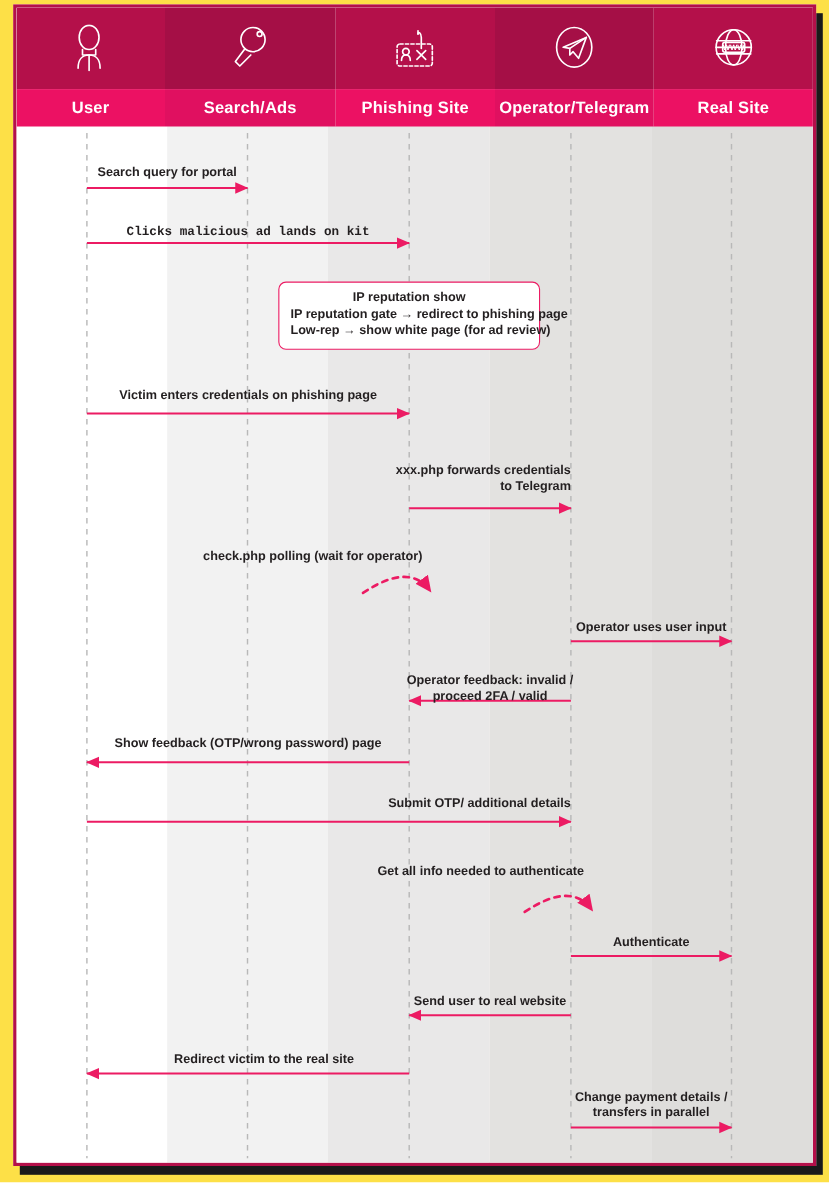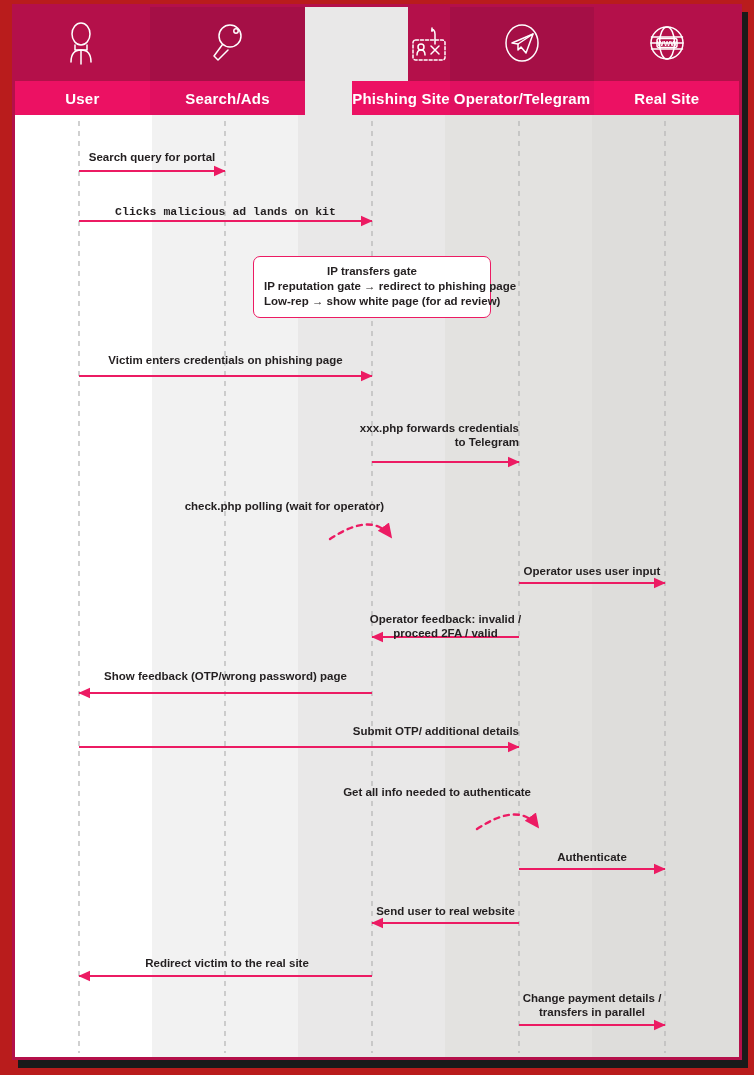--- a/index.html
+++ b/index.html
@@ -6,21 +6,21 @@
   html, body {
     margin: 0; padding: 0;
     background: #ffffff;
     font-family: "Liberation Sans", sans-serif;
   }
   #root {
     position: relative;
     width: 754px;
     height: 1075px;
     overflow: hidden;
-    background: #b91c1c;
+    background: #fde047;
   }
 
   
   .frame {
     position: absolute;
     left: 12px; top: 4px;
     width: 730px; height: 1056px;
     border: 3px solid #b4104a;
     background: #ffffff;
     overflow: hidden;
@@ -172,21 +172,21 @@
         <div class="hdr-col" style="width: 158px;">
           <div class="hdr-icon" style="background: rgb(165, 15, 70);">
             <svg width="42" height="44" viewBox="0 0 42 44" fill="none" stroke="#ffffff" stroke-width="1.5" stroke-linecap="round" stroke-linejoin="round">
               <circle cx="24" cy="14" r="11"></circle>
               <circle cx="30" cy="9" r="2.2"></circle>
               <path d="M16.5 22.5 L8 34 L12 38 L22 28"></path>
             </svg>
           </div>
           <div class="hdr-label" style="background: rgb(224, 16, 96);">Search/Ads</div>
         </div>
-        <div class="hdr-col" style="width: 147px; align-items: flex-end;">
+        <div class="hdr-col" style="width: 147px;">
           <div class="hdr-icon" style="background: rgb(180, 16, 74);">
             <svg width="42" height="44" viewBox="0 0 42 44" fill="none" stroke="#ffffff" stroke-width="1.5" stroke-linecap="round" stroke-linejoin="round">
               <rect x="5" y="18" width="32" height="20" rx="2.5" stroke-dasharray="3 2"></rect>
               <circle cx="13" cy="25" r="3"></circle>
               <path d="M9 33 C9 29.5 11 28 13 28 C15 28 17 29.5 17 33"></path>
               <path d="M23 24 L31 32 M31 24 L23 32"></path>
               <path d="M27 22 L27 12 C27 8 24 6 24 9"></path>
               <path d="M24 9 L24 6"></path>
             </svg>
           </div>
@@ -222,25 +222,25 @@
         <div class="msg-text center" style="left: 210.5px; top: 346px;"><div>Victim enters credentials on phishing page</div></div>
         <div class="msg-text right" style="left: 504px; top: 414px;"><div>xxx.php forwards credentials</div><div>to Telegram</div></div>
         <div class="msg-text right" style="left: 369px; top: 492px;"><div>check.php polling (wait for operator)</div></div>
         <div class="msg-text center" style="left: 577px; top: 557px;"><div>Operator uses user input</div></div>
         <div class="msg-text center" style="left: 430.5px; top: 605px;"><div>Operator feedback: invalid /</div><div>proceed 2FA / valid</div></div>
         <div class="msg-text center" style="left: 210.5px; top: 662px;"><div>Show feedback (OTP/wrong password) page</div></div>
         <div class="msg-text right" style="left: 504px; top: 717px;"><div>Submit OTP/ additional details</div></div>
         <div class="msg-text right" style="left: 516px; top: 778px;"><div>Get all info needed to authenticate</div></div>
         <div class="msg-text center" style="left: 577px; top: 843px;"><div>Authenticate</div></div>
         <div class="msg-text center" style="left: 430.5px; top: 897px;"><div>Send user to real website</div></div>
-        <div class="msg-text center" style="left: 202px; top: 949px; padding-left: 20px;"><div>Redirect victim to the real site</div></div>
+        <div class="msg-text center" style="left: 215px; top: 949px; padding-left: 20px;"><div>Redirect victim to the real site</div></div>
         <div class="msg-text center" style="left: 577px; top: 984px;"><div>Change payment details /</div><div>transfers in parallel</div></div>
       </div>
 
     <div id="notes">
         <div class="note" style="left: 238px; top: 249px; width: 238px;">
-          <div>IP transfers gate</div>
+          <div>IP reputation show</div>
           <div>IP reputation gate → redirect to phishing page</div>
           <div>Low-rep → show white page (for ad review)</div>
         </div>
       </div>
   </div>
 </div>
 
 </body></html>

